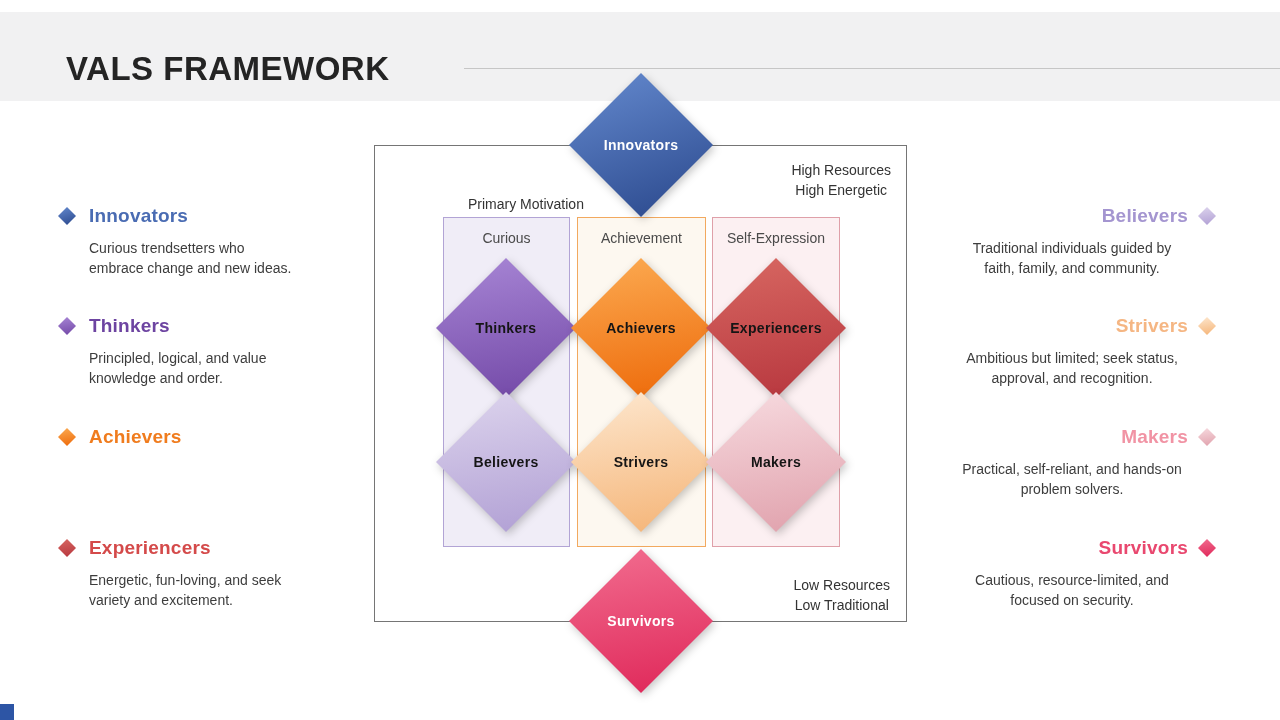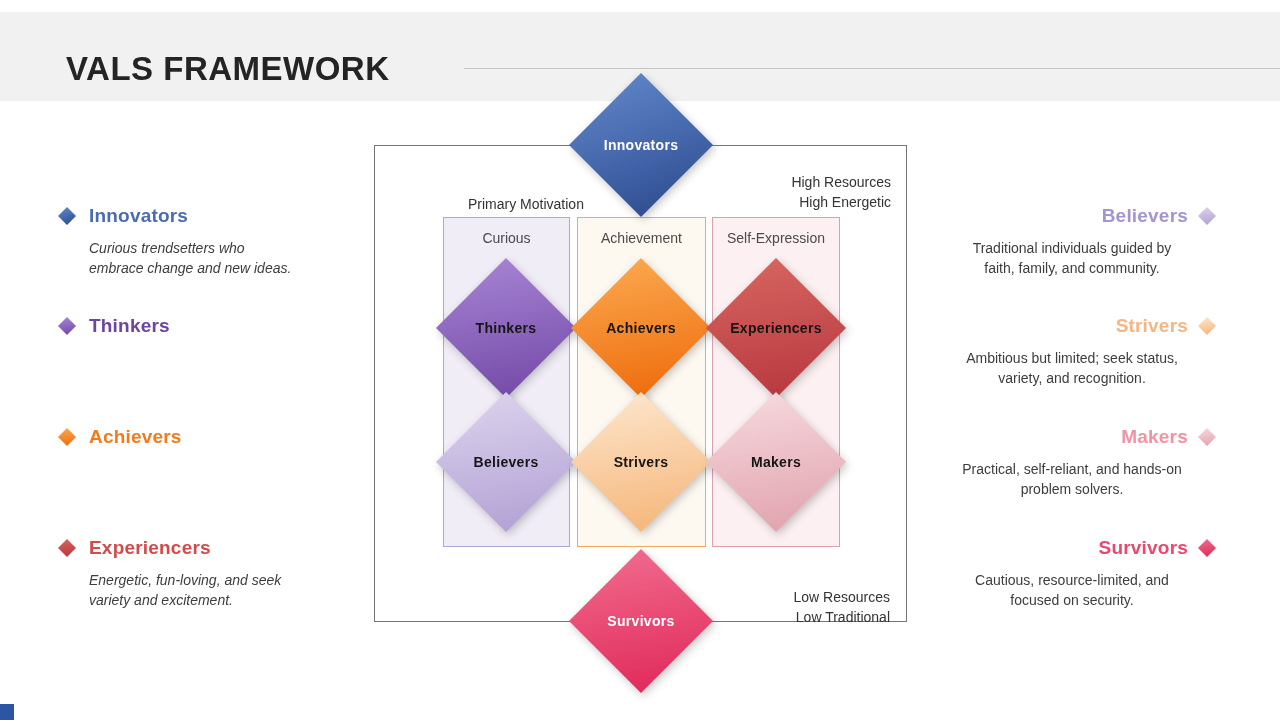--- a/index.html
+++ b/index.html
@@ -11,21 +11,21 @@
   .header-band { position:absolute; left:0; top:12px; width:1280px; height:89px; background:#f1f1f2; }
   .page-title { position:absolute; left:66px; top:50px; font-size:33px; font-weight:bold;
                 letter-spacing:0.5px; color:#242424; }
   .title-rule { position:absolute; left:464px; top:68px; width:816px; height:1px; background:#c6c6c6; }
 
   
   .matrix-box { position:absolute; left:374px; top:145px; width:533px; height:477px;
                 border:1px solid #757575; background:transparent; z-index:1; }
 
   .small-label { position:absolute; font-size:14px; color:#333333; line-height:20px; z-index:2; }
-  .right-align { text-align:right;margin-top:12px; }
+  .right-align { text-align:center; }
 
   
   .col-box { position:absolute; top:217px; height:330px; z-index:2; }
   .col-ideals   { left:443px; width:127px; background:#f0edf7; border:1px solid #b2a4d5; }
   .col-achieve  { left:577px; width:129px; background:#fdf8f0; border:1px solid #f2a95f; }
   .col-selfexp  { left:712px; width:128px; background:#fcf0f2; border:1px solid #dfa0a9; }
   .col-header { position:absolute; top:12px; width:100%; text-align:center; font-size:14px; color:#4a4a4a; }
 
   
   .diamond-wrap { position:absolute; z-index:3; filter:drop-shadow(2px 3px 4px rgba(0,0,0,0.22)); }
@@ -50,21 +50,21 @@
   .legend-right { right:64px; width:280px; }
   .legend-head-row { display:flex; align-items:flex-start; }
   .legend-left  .legend-head-row { justify-content:flex-start; }
   .legend-right .legend-head-row { justify-content:flex-end; }
   .legend-icon { width:18px; height:18px; clip-path:polygon(50% 0, 100% 50%, 50% 100%, 0 50%);
                  margin-top:4px; flex:0 0 18px; }
   .legend-left  .legend-icon { margin-right:13px; }
   .legend-right .legend-icon { margin-left:10px; }
   .legend-name { font-size:19px; font-weight:bold; line-height:26px; letter-spacing:0.2px; }
   .legend-desc { font-size:14px; line-height:20px; color:#3d3d3d; margin-top:9px; }
-  .legend-left  .legend-desc { margin-left:31px; width:212px; text-align:left;font-style:italic; }
+  .legend-left  .legend-desc { margin-left:31px; width:212px; text-align:left; }
   .legend-right .legend-desc { margin-right:28px; width:232px; text-align:center; margin-left:auto; }
 
   .c-innovators   { color:#4a6cb3; }
   .c-thinkers     { color:#6d44a1; }
   .c-achievers    { color:#f07c1e; }
   .c-experiencers { color:#d44a4a; }
   .c-believers    { color:#a495d0; }
   .c-strivers     { color:#f5b683; }
   .c-makers       { color:#f193a4; }
   .c-survivors    { color:#e9486f; }
@@ -146,20 +146,21 @@
       <span class="legend-name c-innovators">Innovators</span>
     </div>
     <div class="legend-desc">Curious trendsetters who embrace change and new ideas.</div>
   </div>
 
   <div class="legend-item legend-left" style="top:313px;">
     <div class="legend-head-row">
       <span class="legend-icon g-thinkers"></span>
       <span class="legend-name c-thinkers">Thinkers</span>
     </div>
+    <div class="legend-desc">Principled, logical, and value knowledge and order.</div>
   </div>
 
   <div class="legend-item legend-left" style="top:424px;">
     <div class="legend-head-row">
       <span class="legend-icon g-achievers"></span>
       <span class="legend-name c-achievers">Achievers</span>
     </div>
   </div>
 
   <div class="legend-item legend-left" style="top:535px;">
@@ -176,21 +177,21 @@
       <span class="legend-icon g-believers"></span>
     </div>
     <div class="legend-desc">Traditional individuals guided by faith, family, and community.</div>
   </div>
 
   <div class="legend-item legend-right" style="top:313px;">
     <div class="legend-head-row">
       <span class="legend-name c-strivers">Strivers</span>
       <span class="legend-icon g-strivers"></span>
     </div>
-    <div class="legend-desc">Ambitious but limited; seek status, variety, and recognition.</div>
+    <div class="legend-desc">Ambitious but limited; seek status, approval, and recognition.</div>
   </div>
 
   <div class="legend-item legend-right" style="top:424px;">
     <div class="legend-head-row">
       <span class="legend-name c-makers">Makers</span>
       <span class="legend-icon g-makers"></span>
     </div>
     <div class="legend-desc">Practical, self-reliant, and hands-on problem solvers.</div>
   </div>
 

